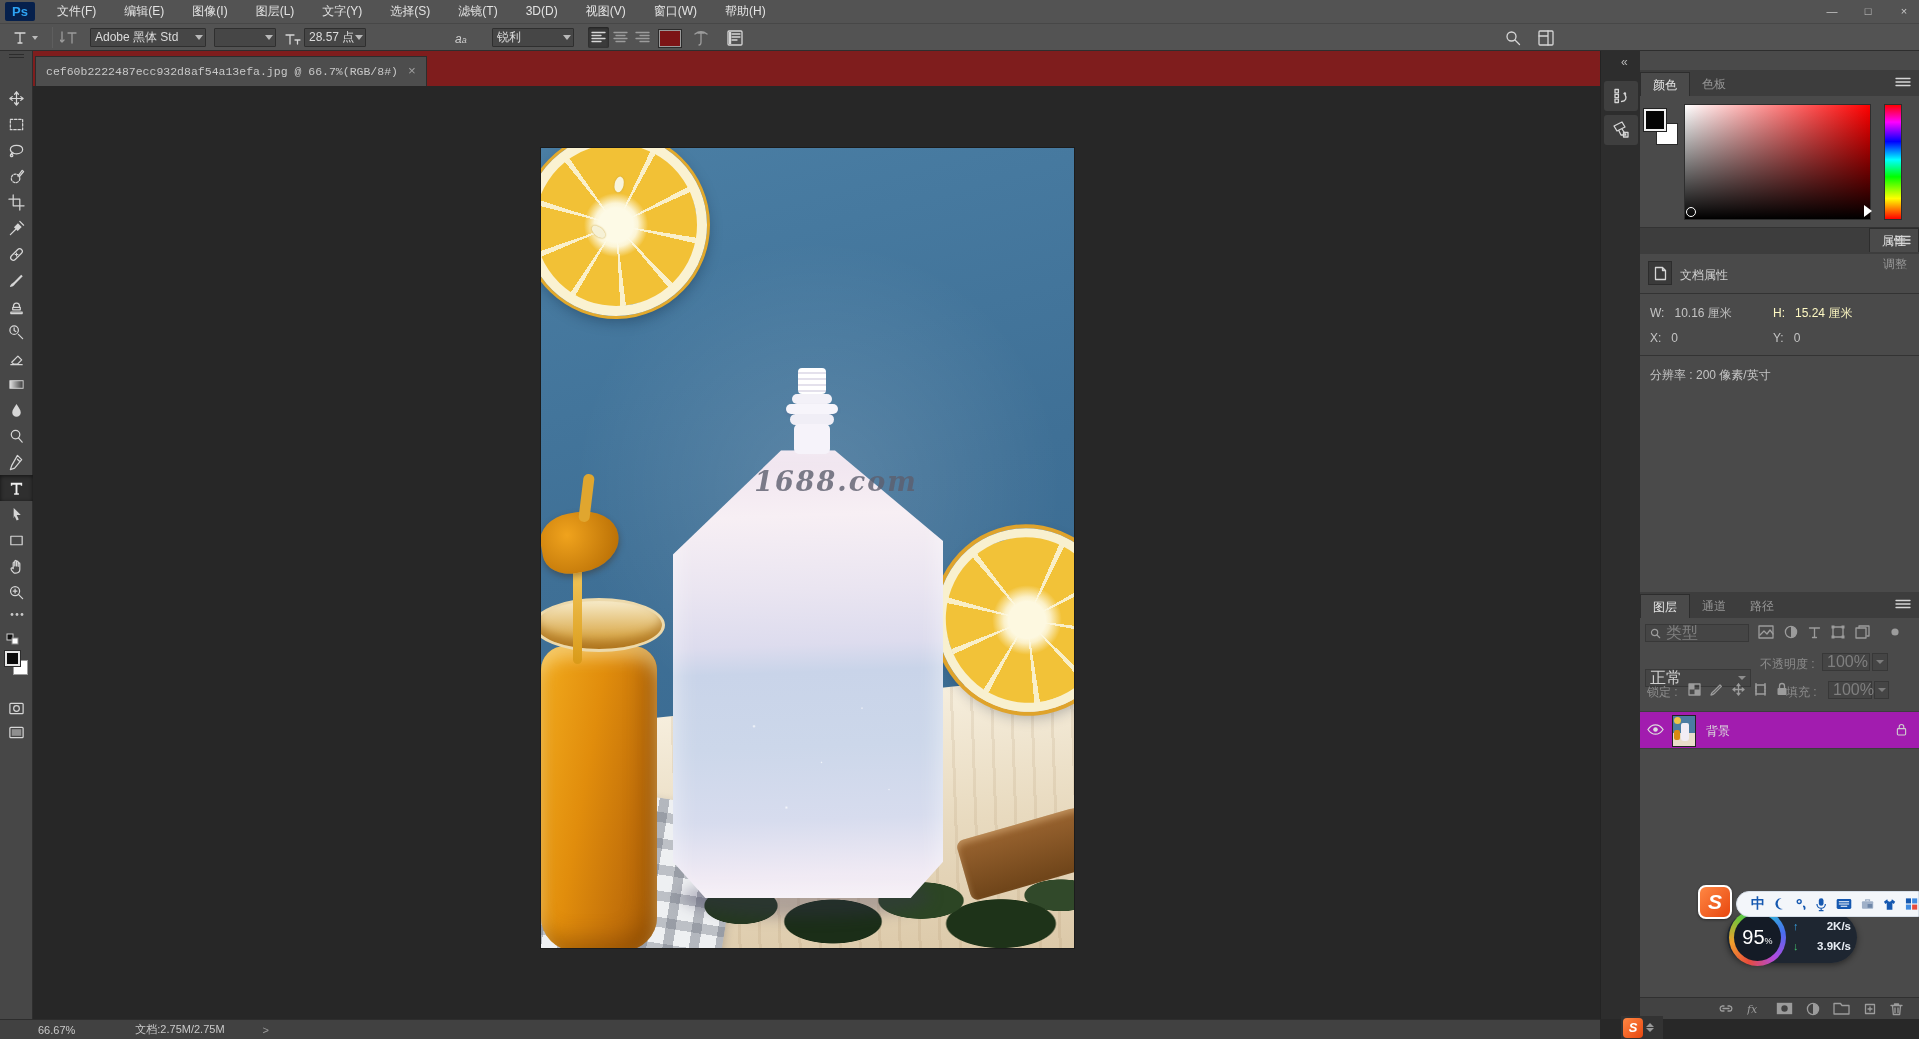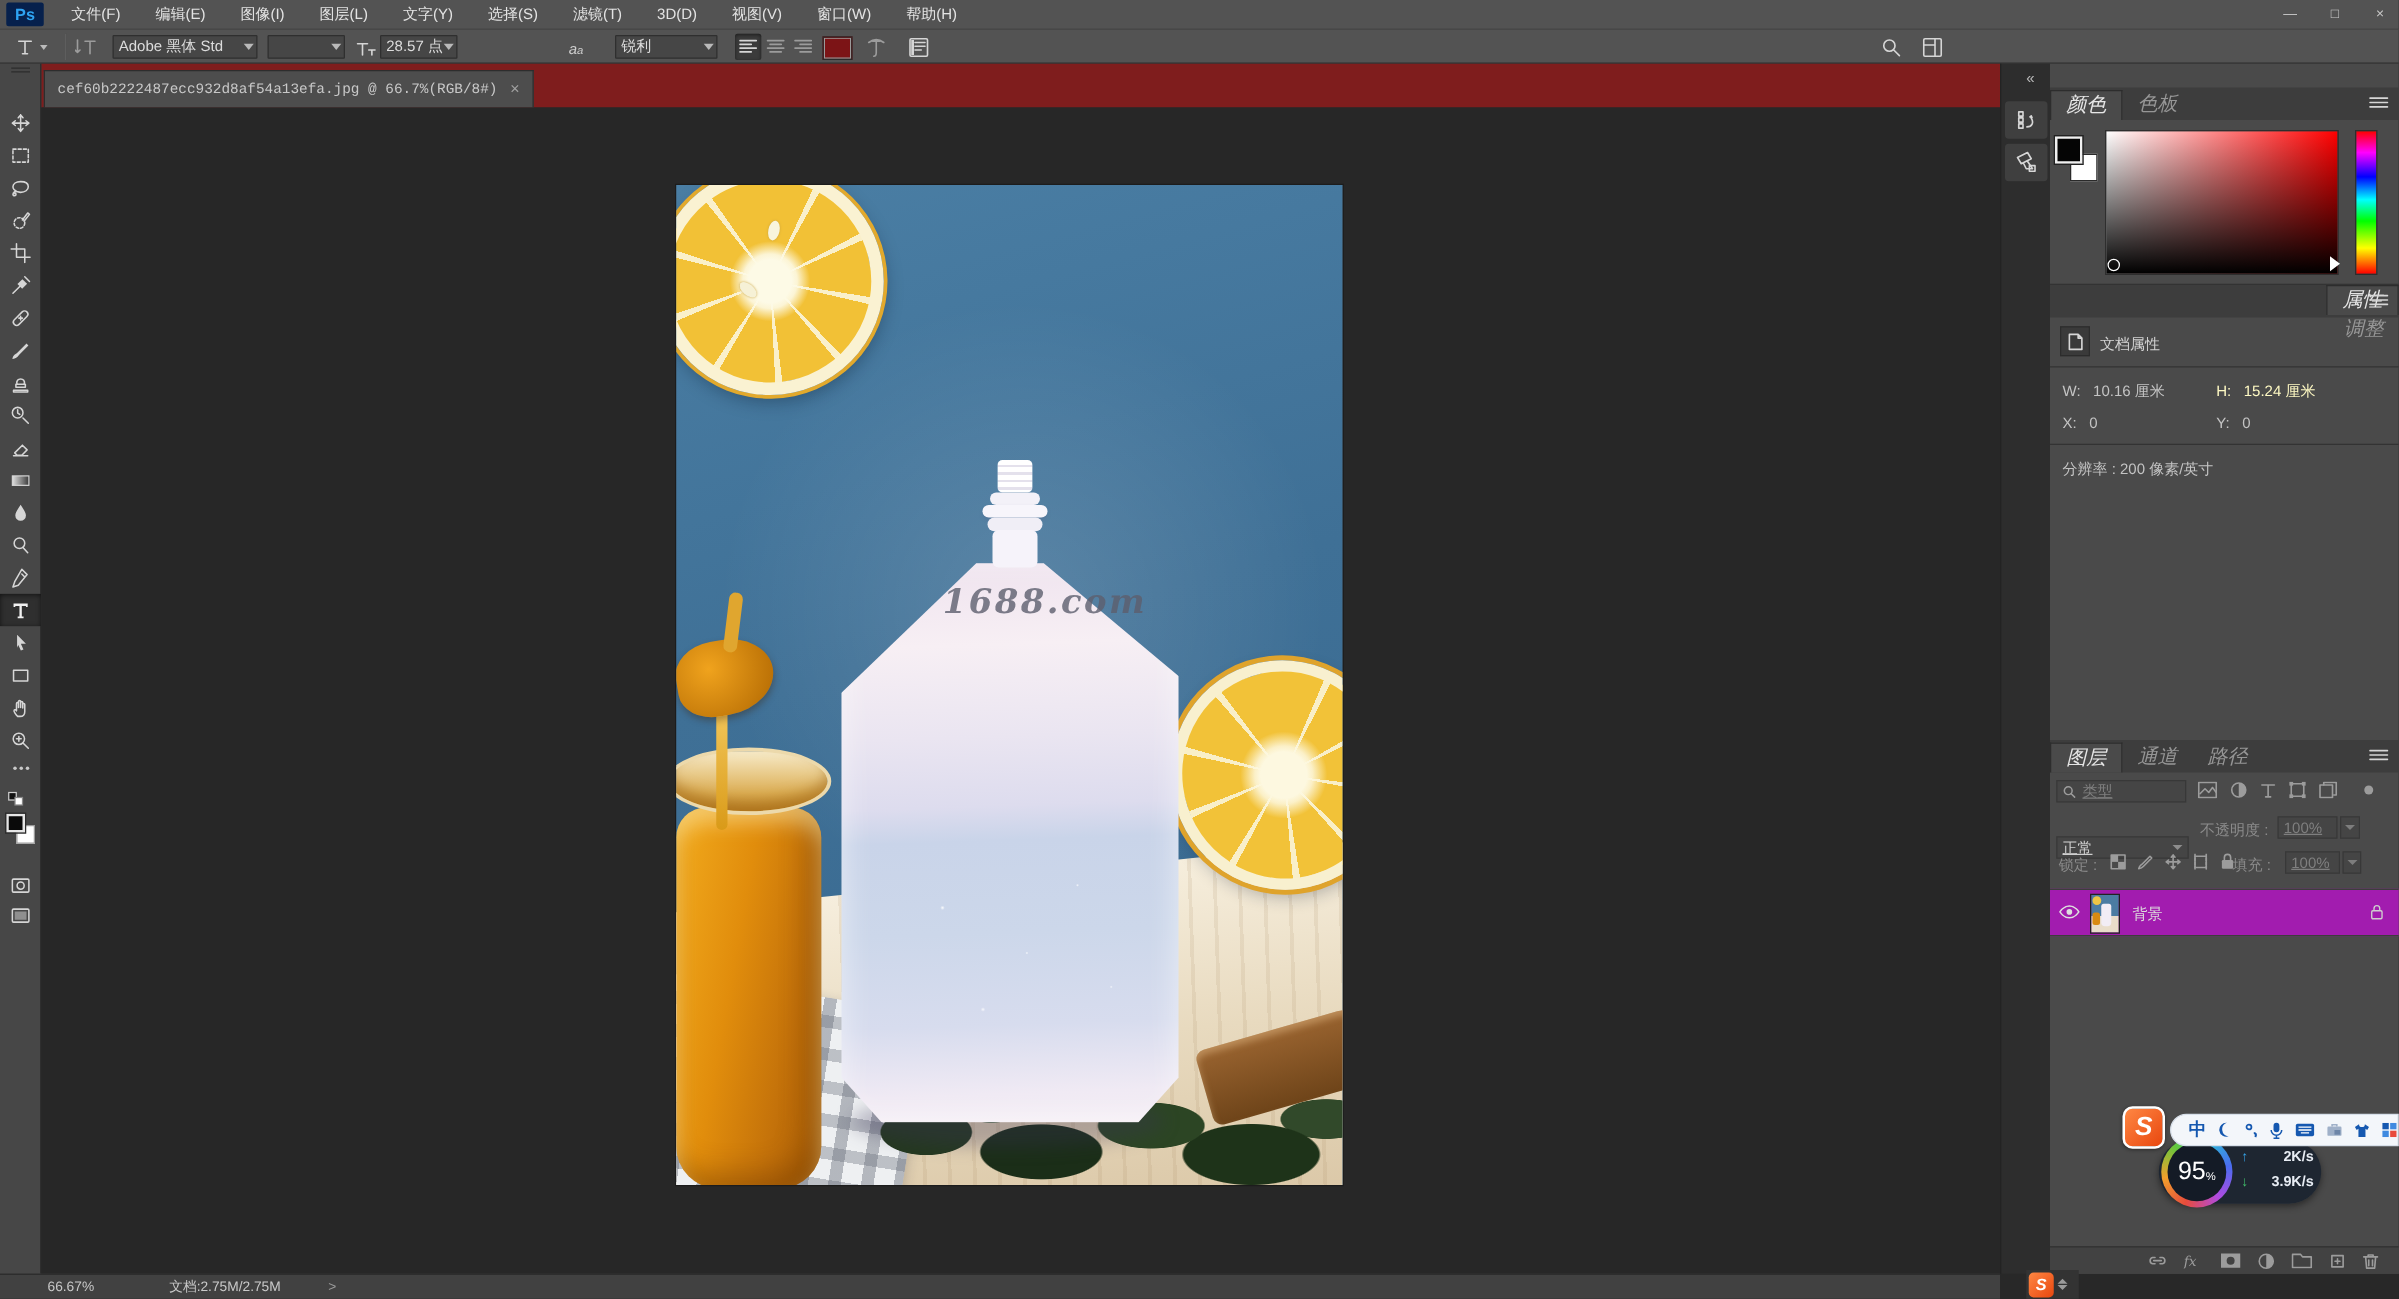--- a/index.html
+++ b/index.html
@@ -36,25 +36,25 @@
   #photo{position:absolute;left:508px;top:62px;width:533px;height:800px;overflow:hidden;background:
      radial-gradient(circle at 52% 42%, rgba(255,255,255,.14), transparent 45%),
      linear-gradient(165deg,#4a7ea4 0%,#3f7096 45%,#376890 100%);
      box-shadow:0 0 0 1px #1c1c1c;}
   .wmark{position:absolute;left:170px;top:318px;width:250px;text-align:center;font-family:"DejaVu Serif","Liberation Serif",serif;font-style:italic;font-weight:bold;font-size:27px;letter-spacing:2px;color:#5d5f6e;opacity:.8;}
   
   #dockstrip{left:1600px;top:51px;width:40px;height:968px;background:#2d2d2d;border-left:1px solid #232323;}
   .dockbtn{position:absolute;left:3px;width:34px;height:30px;background:#3f3f3f;border-radius:3px;display:flex;align-items:center;justify-content:center;}
   #panels{left:1640px;top:51px;width:279px;height:968px;background:#4a4a4a;font-size:12px;color:#c7c7c7;}
   .ptabrow{position:absolute;left:0;width:279px;height:26px;background:#3d3d3d;display:flex;align-items:flex-end;}
-  .ptab{height:24px;line-height:24px;padding:0 12px;color:#969696;font-size:16px;font-style:italic;}
+  .ptab{height:24px;line-height:24px;padding:0 12px;color:#969696;font-size:12px;}
   .ptab.active{background:#4a4a4a;color:#e6e6e6;border:1px solid #2d2d2d;border-bottom:none;}
   .pmenu{position:absolute;right:8px;top:7px;}
   .pdivider{position:absolute;left:0;width:279px;height:1px;background:#333;}
-  .minifield{position:absolute;height:18px;background:#454545;border:1px solid #383838;color:#7f7f7f;font-size:12px;display:flex;align-items:center;padding:0 4px;text-decoration:underline;}
+  .minifield{position:absolute;height:18px;background:#454545;border:1px solid #383838;color:#7f7f7f;font-size:16px;display:flex;align-items:center;padding:0 4px;}
   .dim{color:#8b8b8b;}
   
   #sgbar{left:1736px;top:891px;width:183px;height:26px;background:#f3f6fa;border:1px solid #d7dfe9;border-radius:13px 0 0 13px;display:flex;align-items:center;gap:9px;padding-left:14px;z-index:60;}
   #sglogo{left:1698px;top:885px;width:34px;height:34px;background:linear-gradient(135deg,#ff8743,#e8470f);border:2px solid #fff;border-radius:8px;color:#fff;font-weight:bold;font-size:21px;font-style:italic;display:flex;align-items:center;justify-content:center;z-index:61;box-shadow:0 1px 3px rgba(0,0,0,.4);}
   #netpill{left:1727px;top:912px;width:130px;height:51px;background:rgba(27,35,47,.93);border-radius:26px;z-index:59;box-shadow:0 2px 6px rgba(0,0,0,.45);}
   #netring{position:absolute;left:2px;top:-3px;width:57px;height:57px;border-radius:50%;background:conic-gradient(from 200deg,#e74c3c,#f1a02c,#64c83c,#2bbfd4,#4a6cf0,#b14ae0,#e74c3c);display:flex;align-items:center;justify-content:center;}
   #netring .inner{width:47px;height:47px;border-radius:50%;background:#141b26;color:#fff;display:flex;align-items:center;justify-content:center;font-size:20px;}
   .spdrow{position:absolute;left:66px;width:58px;display:flex;justify-content:space-between;align-items:center;color:#e8edf4;font-size:11.5px;font-weight:bold;}
   #sgmini{left:1621px;top:1016px;width:42px;height:23px;background:#333;display:flex;align-items:center;gap:3px;padding-left:2px;z-index:60;}
   #sgmini .s{width:20px;height:20px;border-radius:4px;background:linear-gradient(135deg,#ff8743,#e8470f);color:#fff;font-weight:bold;font-size:13px;font-style:italic;display:flex;align-items:center;justify-content:center;}

